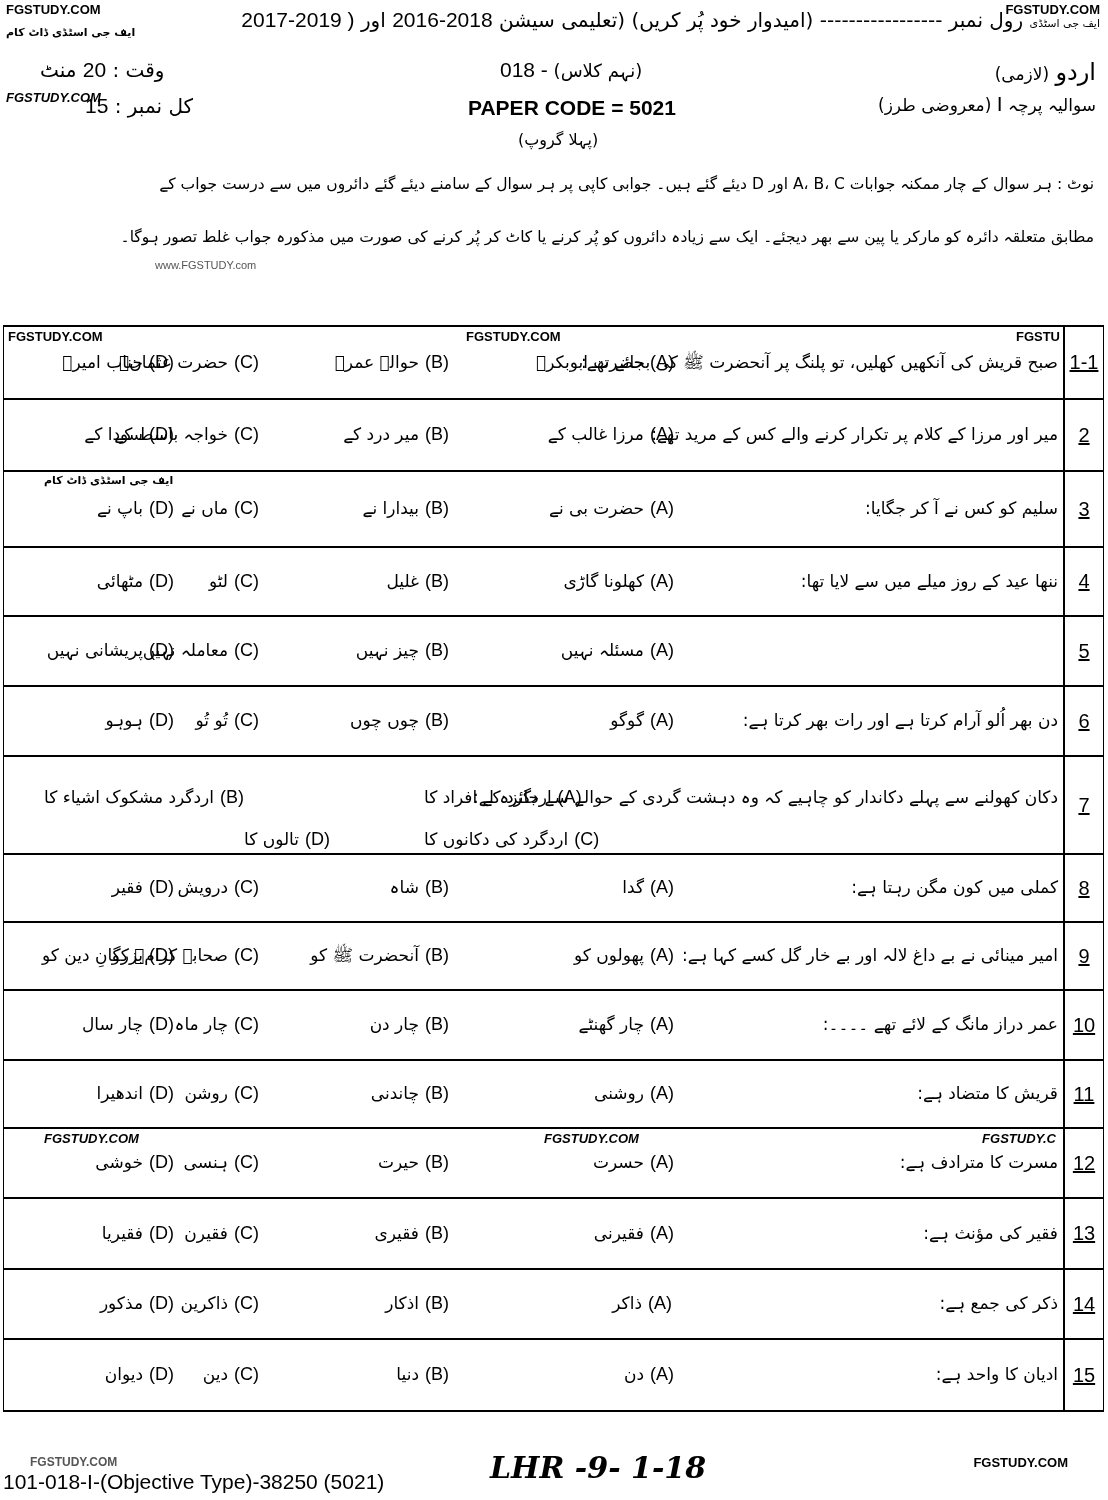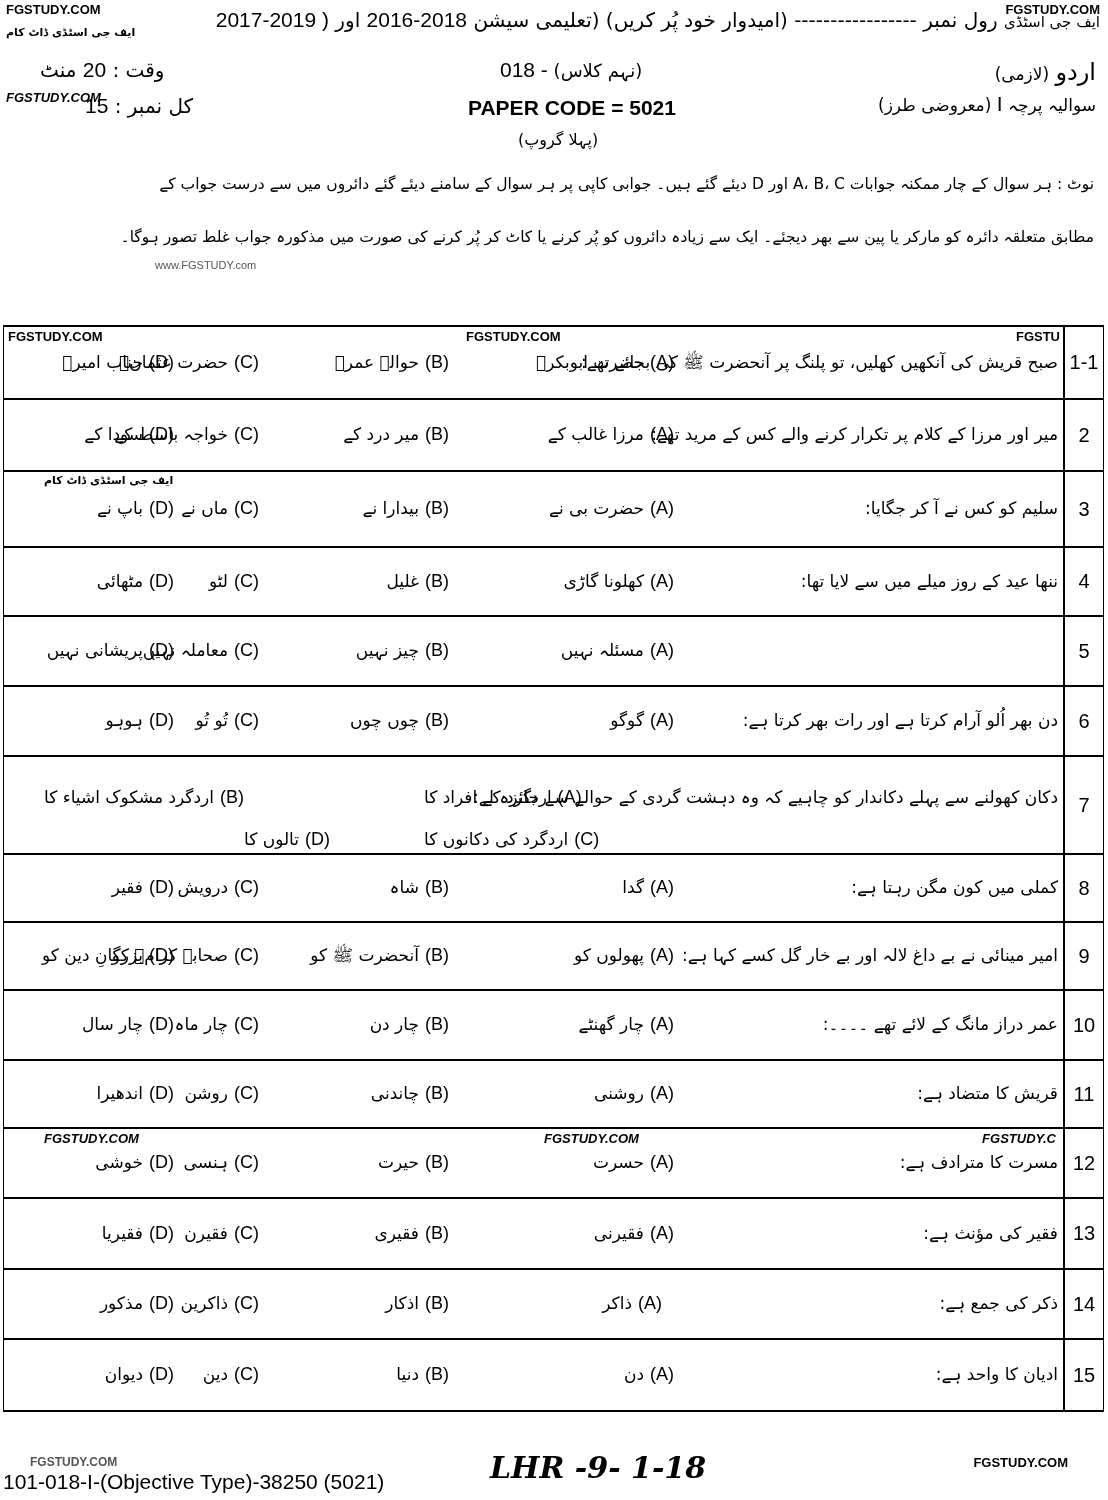--- a/index.html
+++ b/index.html
@@ -10,38 +10,38 @@
   .wm-light { font-family:"Liberation Sans", sans-serif; font-size:12px; color:#555; }
   .urdu-small { font-size:11px; direction:rtl; }
   .hdr-line { font-size:20px; direction:rtl; white-space:nowrap; }
   .bold-en { font-family:"Liberation Sans", sans-serif; font-weight:bold; font-size:21px; }
   .num-en { font-family:"Liberation Sans", sans-serif; font-size:21px; }
   .note { direction:rtl; font-size:17px; white-space:nowrap; }
 
   #qtable { position:absolute; left:3px; top:325px; width:1100px; border-top:2px solid #000; border-left:1px solid #000; }
   .qrow { position:relative; border-bottom:2px solid #000; box-sizing:border-box; }
   .qnum { position:absolute; right:0; top:0; bottom:0; width:38px; border-left:2px solid #000; border-right:1px solid #000;
-          display:flex; align-items:center; justify-content:center; font-family:"Liberation Sans", sans-serif; font-size:20px; }
+          display:flex; align-items:center; justify-content:center; font-family:"Liberation Sans", sans-serif; font-size:20px;text-decoration:underline; }
   .qbody { position:absolute; right:38px; left:0; top:0; bottom:0; }
   .qtext { position:absolute; right:8px; direction:rtl; font-size:17px; white-space:nowrap; }
   .opt { position:absolute; direction:rtl; font-size:17px; white-space:nowrap; }
   .opt .lbl { font-family:"Liberation Sans", sans-serif; font-size:18px; margin-left:6px; }
   .rowwm { position:absolute; top:2px; }
   .footer-code { font-family:"Liberation Sans", sans-serif; font-size:21px; }
   .hand { font-family:"DejaVu Serif", serif; font-style:italic; font-weight:bold; font-size:30px; }
 </style>
 </head>
 <body>
 
 <div class="abs wm" style="left:6px;top:2px;">FGSTUDY.COM</div>
 <div class="abs urdu-small" style="left:6px;top:26px;font-weight:bold;">ایف جی اسٹڈی ڈاٹ کام</div>
 <div class="abs wm" style="right:8px;top:2px;">FGSTUDY.COM</div>
 
 <div class="abs hdr-line" style="right:8px;top:8px;">
-  <span style="font-size:15px;">ایف جی اسٹڈی</span>
+  <span style="font-size:11px;">ایف جی اسٹڈی</span>
   <span>رول نمبر</span>
   <span>-----------------</span>
   <span>(امیدوار خود پُر کریں)</span>
   <span>(تعلیمی سیشن</span>
   <span class="num-en" dir="ltr">2016-2018</span>
   <span>اور</span>
   <span class="num-en" dir="ltr">2017-2019 )</span>
 </div>
 
 <div class="abs hdr-line" style="right:12px;top:58px;">
@@ -264,21 +264,21 @@
         <div class="opt" style="left:85px;top:23.5px;width:170px">
         <span class="lbl">(C)</span><span>فقیرن</span></div>
         <div class="opt" style="left:10px;top:23.5px;width:160px">
         <span class="lbl">(D)</span><span>فقیریا</span></div>
       </div>
     </div>
     <div class="qrow" style="height: 70px;">
       <div class="qnum">14</div>
     <div class="qbody">
       <div class="qtext" style="top:23px">ذکر کی جمع ہے:</div>
-        <div class="opt" style="left:448px;top:23px;width:210px">
+        <div class="opt" style="left:458px;top:23px;width:210px">
         <span class="lbl">(A)</span><span>ذاکر</span></div>
         <div class="opt" style="left:265px;top:23px;width:180px">
         <span class="lbl">(B)</span><span>اذکار</span></div>
         <div class="opt" style="left:85px;top:23px;width:170px">
         <span class="lbl">(C)</span><span>ذاکرین</span></div>
         <div class="opt" style="left:10px;top:23px;width:160px">
         <span class="lbl">(D)</span><span>مذکور</span></div>
       </div>
     </div>
     <div class="qrow" style="height: 72px;">

